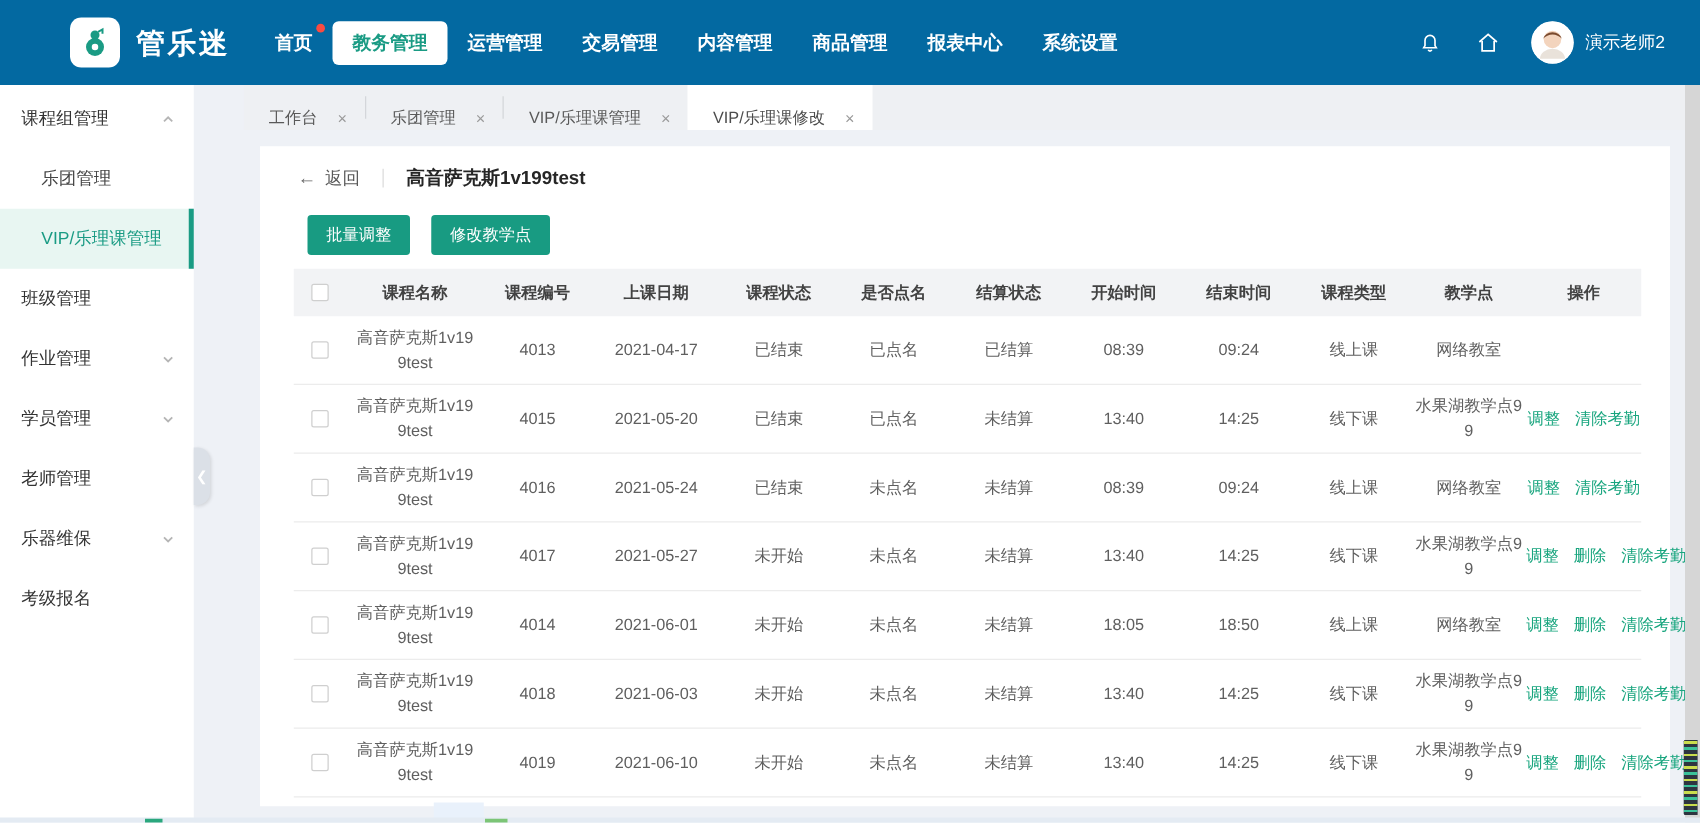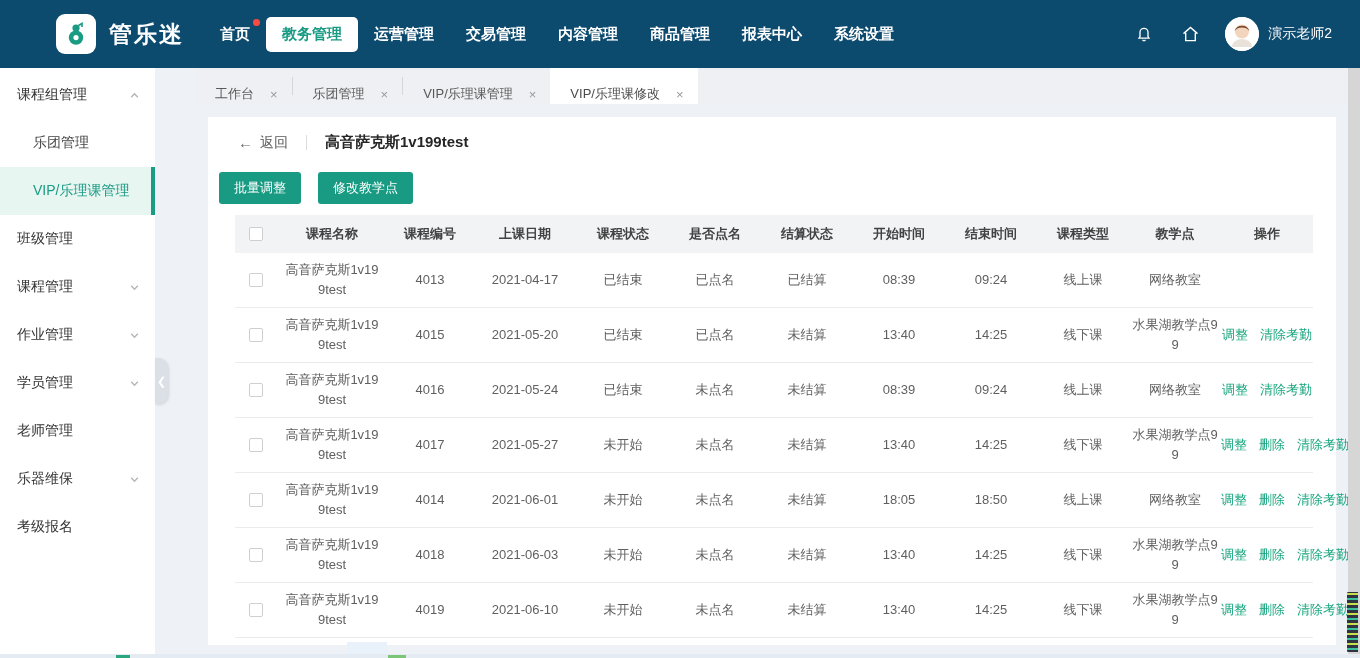--- a/index.html
+++ b/index.html
@@ -1,19 +1,19 @@
 <!DOCTYPE html>
 <html><head>
 <meta charset="utf-8">
 <style>
   * { margin:0; padding:0; box-sizing:border-box; }
   html,body { width:1360px; height:658px; overflow:hidden; font-family:"Liberation Sans","DejaVu Sans",sans-serif; background:#eef1f6; }
 
   
-  .navbar { height:68px; background:#0c4a6e; display:flex; align-items:center; color:#fff; position:relative; z-index:5; }
+  .navbar { height:68px; background:#0369a1; display:flex; align-items:center; color:#fff; position:relative; z-index:5; }
   .logo-box { width:40px; height:40px; background:#fff; border-radius:9px; margin-left:56px; display:flex; align-items:center; justify-content:center; flex:0 0 auto; }
   .brand-name { font-size:23px; font-weight:bold; margin-left:13px; letter-spacing:2px; }
   .nav-menu { display:flex; align-items:center; margin-left:20px; }
   .nav-item { position:relative; padding:8px 16px; font-size:15px; font-weight:600; cursor:pointer; white-space:nowrap; }
   .nav-item.active { background:#fff; color:#1a9b84; border-radius:5px; }
   .nav-dot { position:absolute; top:2px; right:6px; width:7px; height:7px; border-radius:50%; background:#fa4b41; }
   .nav-right { margin-left:auto; display:flex; align-items:center; gap:24px; margin-right:28px; }
   .nav-icon { width:22px; height:22px; display:flex; align-items:center; justify-content:center; cursor:pointer; }
   .user-chip { display:flex; align-items:center; gap:9px; cursor:pointer; }
   .avatar { width:34px; height:34px; border-radius:50%; background:#fff; overflow:hidden; flex:0 0 auto; }
@@ -37,21 +37,21 @@
   .tab .close { color:#9a9a9a; font-size:13px; line-height:1; }
   .tab.active { background:#fff; color:#4c4c4c; }
   .tab-sep { width:1px; background:#d4d6da; margin:9px 0; }
 
   .card { position:absolute; left:13px; right:24px; top:49px; bottom:13px; background:#fff; }
   .back-row { display:flex; align-items:center; padding:16px 0 0 30px; }
   .back-link { display:flex; align-items:center; gap:7px; font-size:14px; color:#595959; cursor:pointer; }
   .back-arrow { font-size:15px; color:#666; }
   .head-sep { width:1px; height:15px; background:#dcdcdc; margin:0 18px; }
   .page-title { font-size:15px; font-weight:bold; color:#262626; }
-  .toolbar { display:flex; padding:20px 0 0 11px; }
+  .toolbar { display:flex; padding:20px 0 0 38px; }
   .btn { height:32px; padding:0 15px; background:#189b82; color:#fff; font-size:13px; border:none; border-radius:3px; margin-right:17px; cursor:pointer; font-family:inherit; }
 
   
   .table { margin:11px 23px 0 27px; }
   .t-row { display:grid; grid-template-columns:42px 110px 86px 104px 92px 92px 92px 92px 92px 92px 92px 1fr; align-items:center; }
   .t-head { height:38px; background:#f2f3f5; font-weight:bold; color:#424242; font-size:13px; }
   .t-body .t-row { height:55px; border-bottom:1px solid #ececec; color:#5f5f5f; font-size:13px; }
   .t-cell { text-align:center; line-height:1.55; }
   .wrap-cell span { display:inline-block; max-width:96px; word-break:break-all; }
   .loc-cell span { display:inline-block; max-width:90px; word-break:break-all; }
@@ -133,28 +133,20 @@
         <div class="side-item sub">
           <span>乐团管理</span>
         </div>
         <div class="side-item sub active">
           <span>VIP/乐理课管理</span>
         </div>
         <div class="side-item top">
           <span>班级管理</span>
         </div>
         <div class="side-item top">
-          <span>课程管理</span>
-          <span class="side-caret">
-            <svg width="11" height="11" viewBox="0 0 10 10" style="">
-              <path d="M2 3.5 L5 6.5 L8 3.5" fill="none" stroke="#b5b5b5" stroke-width="1.3"></path>
-            </svg>
-          </span>
-        </div>
-        <div class="side-item top">
           <span>作业管理</span>
           <span class="side-caret">
             <svg width="11" height="11" viewBox="0 0 10 10" style="">
               <path d="M2 3.5 L5 6.5 L8 3.5" fill="none" stroke="#b5b5b5" stroke-width="1.3"></path>
             </svg>
           </span>
         </div>
         <div class="side-item top">
           <span>学员管理</span>
           <span class="side-caret">

